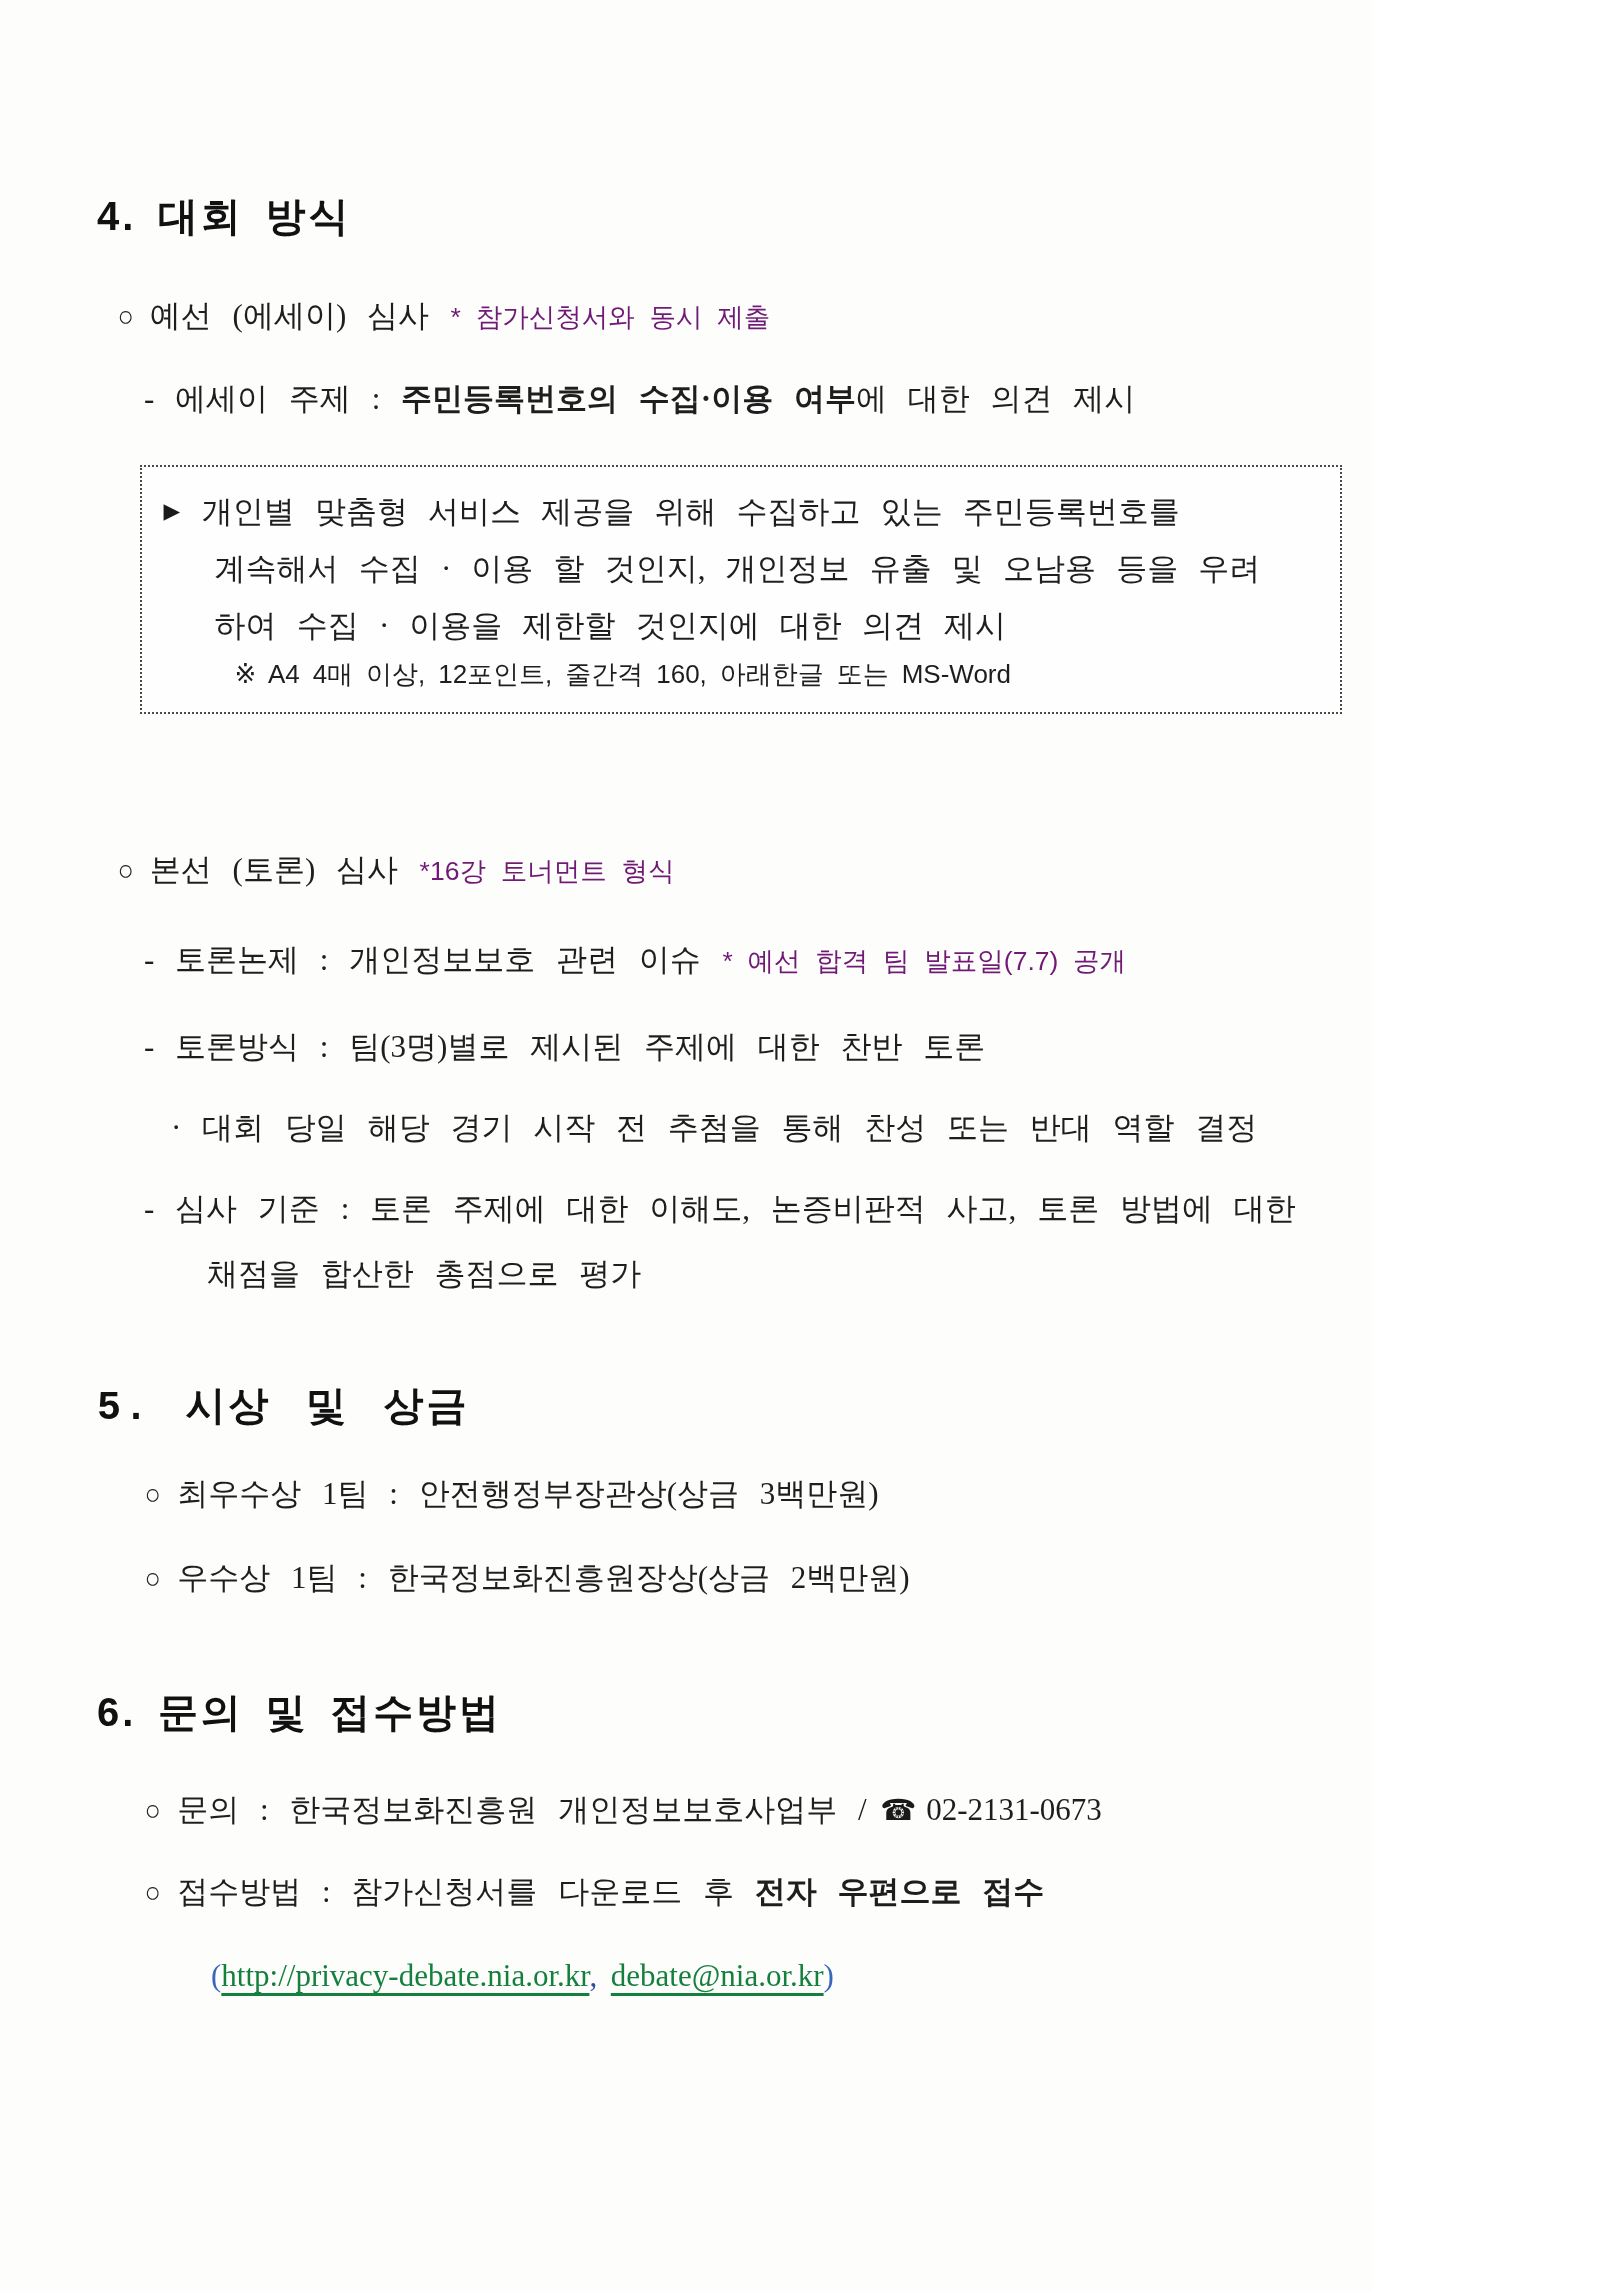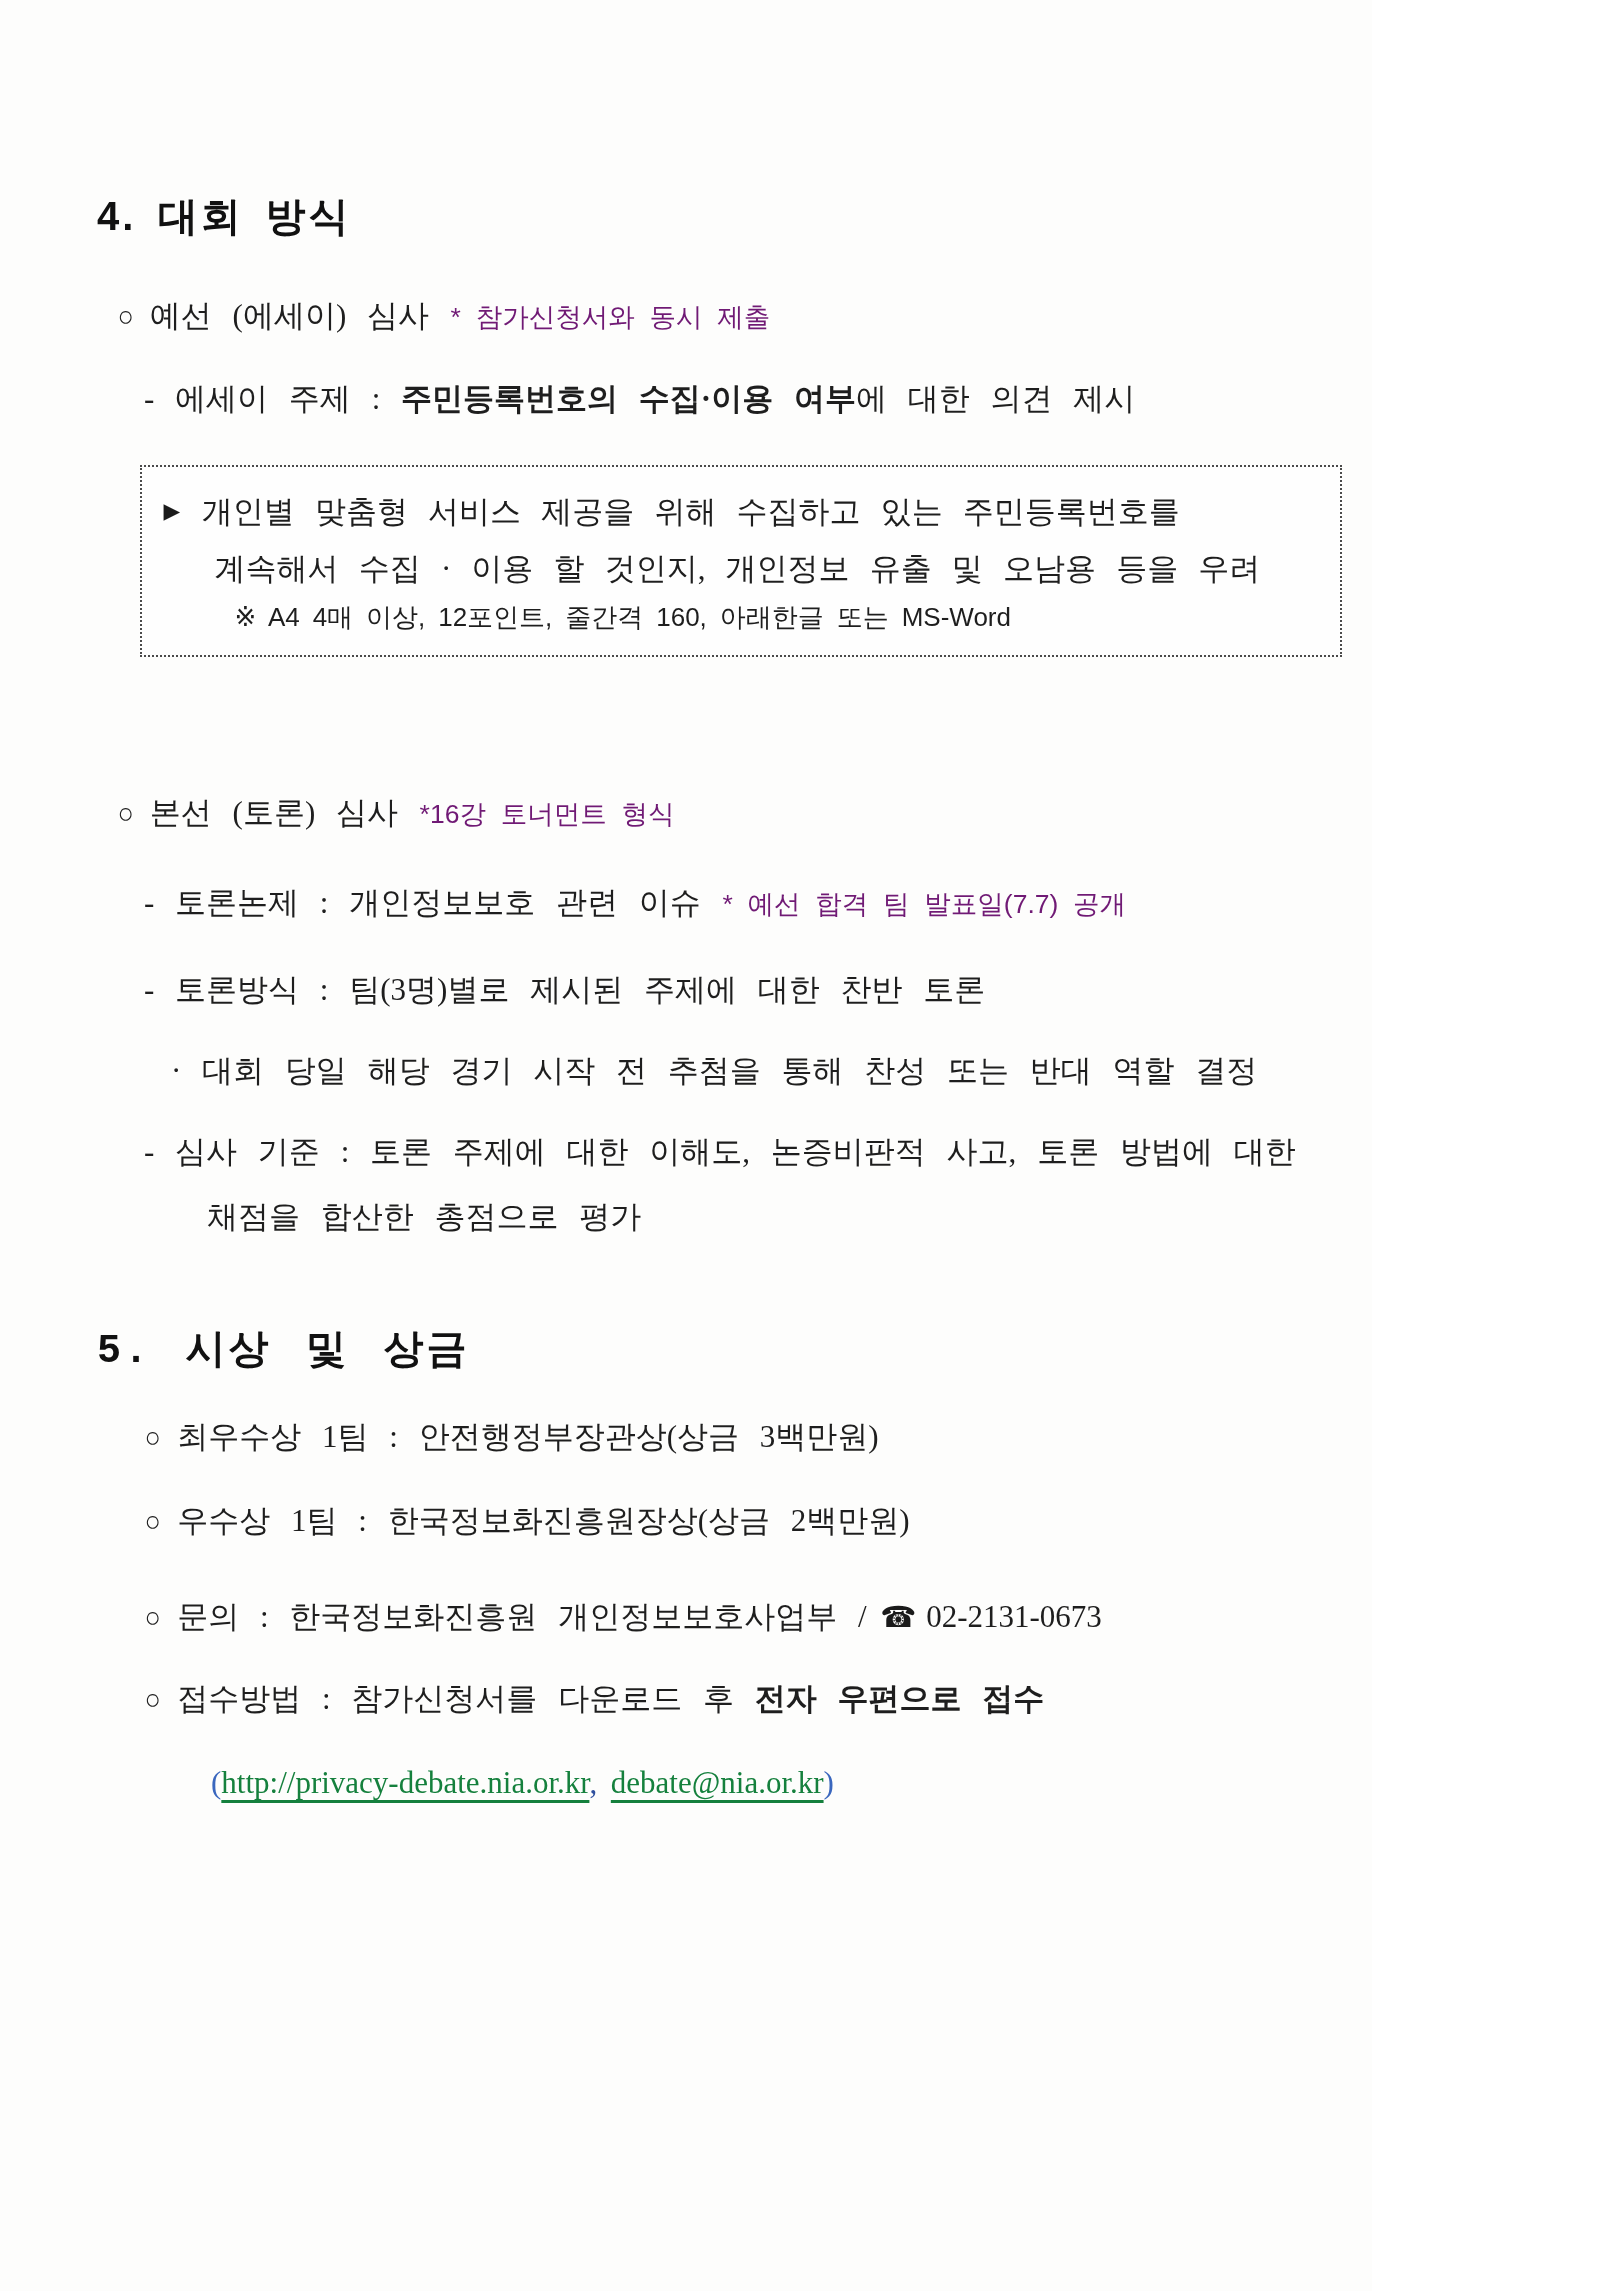--- a/index.html
+++ b/index.html
@@ -137,20 +137,21 @@
 
   <div class="line ml-sub mt-sub1">
     <span>- 에세이 주제 : </span><span class="bold">주민등록번호의 수집·이용 여부</span><span>에 대한 의견 제시</span>
   </div>
 
   <div class="essay-box">
     <div class="box-line">
       <span class="marker">▶</span><span>개인별 맞춤형 서비스 제공을 위해 수집하고 있는 주민등록번호를</span>
     </div>
     <div class="box-line box-indent">계속해서 수집 · 이용 할 것인지, 개인정보 유출 및 오남용 등을 우려</div>
+    <div class="box-line box-indent">하여 수집 · 이용을 제한할 것인지에 대한 의견 제시</div>
     <div class="box-note">※ A4 4매 이상, 12포인트, 줄간격 160, 아래한글 또는 MS-Word</div>
   </div>
 
   <div class="line ml-bullet mt-b2">
     <span class="bullet">○</span><span>본선 (토론) 심사</span><span class="note">*16강 토너먼트 형식</span>
   </div>
 
   <div class="line ml-sub mt-topic">
     <span>- 토론논제 : 개인정보보호 관련 이슈</span><span class="note">* 예선 합격 팀 발표일(7.7) 공개</span>
   </div>
@@ -164,20 +165,21 @@
 
   <div class="sec-title mt-t5">5. 시상 및 상금</div>
 
   <div class="line ml-sub mt-item1">
     <span class="bullet">○</span><span>최우수상 1팀 : 안전행정부장관상(상금 3백만원)</span>
   </div>
   <div class="line ml-sub mt-item">
     <span class="bullet">○</span><span>우수상 1팀 : 한국정보화진흥원장상(상금 2백만원)</span>
   </div>
 
+  <div class="sec-title mt-t6">6. 문의 및 접수방법</div>
 
   <div class="line ml-sub mt-contact">
     <span class="bullet">○</span><span>문의 : 한국정보화진흥원 개인정보보호사업부 /</span><span class="phone-icon">☎</span><span>02-2131-0673</span>
   </div>
 
   <div class="line ml-sub mt-apply">
     <span class="bullet">○</span><span>접수방법 : 참가신청서를 다운로드 후 </span><span class="bold">전자 우편으로 접수</span>
   </div>
 
   <div class="links-line mt-links">

